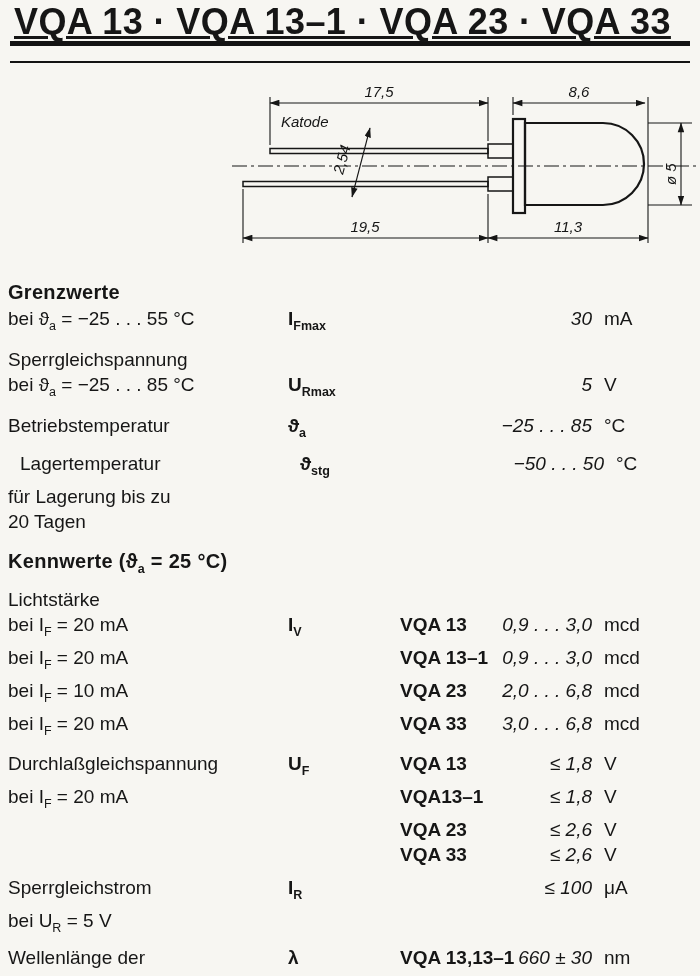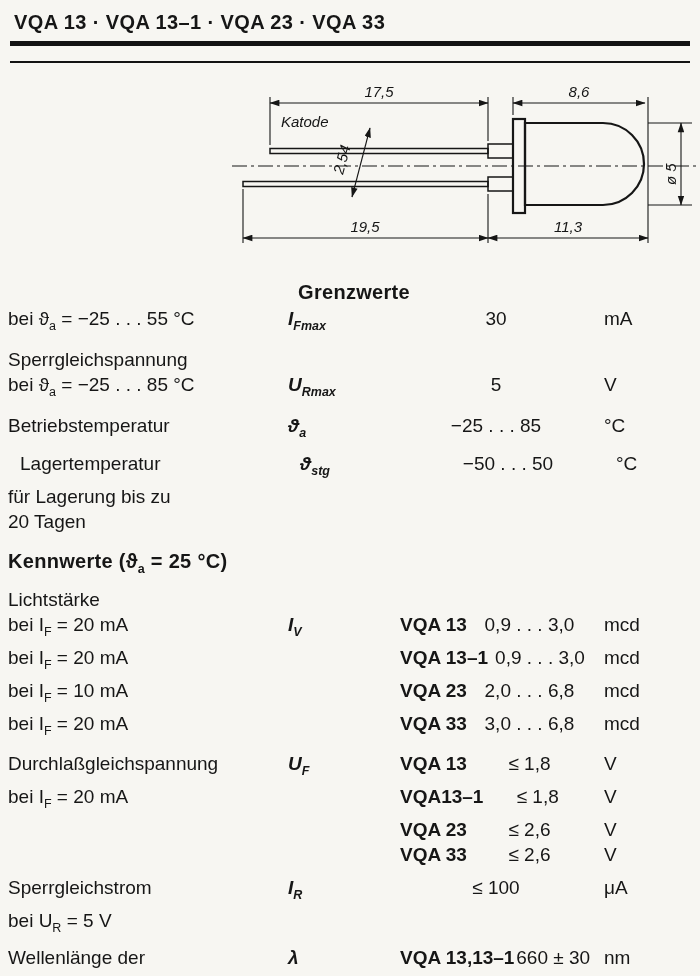--- a/index.html
+++ b/index.html
@@ -1,39 +1,39 @@
 <!DOCTYPE html>
 <html><head>
 <meta charset="utf-8">
 <style>
   * { margin:0; padding:0; box-sizing:border-box; }
   body {
     width:700px; height:976px; overflow:hidden;
     background:#f7f6f2; color:#161616;
     font-family:"Liberation Sans","DejaVu Sans",sans-serif;
   }
-  .title { font-size:20px; line-height:32px; font-weight:700; letter-spacing:.4px; margin:6px 14px 0 14px; }
+  .title { font-size:36px; line-height:32px; font-weight:700; letter-spacing:.4px; margin:6px 14px 0 14px;text-decoration:underline; }
   .rule { background:#131313; }
   .rule.thick { height:5px; margin:3px 10px 0 10px; }
   .rule.thin  { height:2px; margin:15px 10px 0 10px; }
   figure.drawing { margin-top:8px; }
   svg { display:block; }
   .cl { stroke-width:1.1; stroke-dasharray:15 4 3 4; }
   .lead { stroke-width:1.5; }
   .bdy { stroke-width:2.2; }
   .e,.d { stroke-width:1.1; }
   .dimtxt text { font-family:"Liberation Sans","DejaVu Sans",sans-serif; font-style:italic; font-size:15px; fill:#161616; }
   h2 { font-size:20px; line-height:26px; font-weight:700; letter-spacing:.3px; }
-  .h-grenz { margin:12px 0 1px 8px;text-align:center; }
+  .h-grenz { margin:12px 0 1px 8px; }
   .h-kenn  { margin:14px 0 5px 8px; }
   .r { display:grid; grid-template-columns:280px 112px 192px 58px; padding:0 50px 0 8px; font-size:19px; line-height:25px; }
-  .r .s { font-weight:700;font-style:italic; }
+  .r .s { font-weight:700; }
   .r .tv { display:flex; }
   .r .t { flex:none; font-weight:700; white-space:nowrap; }
-  .r .v { flex:1; text-align:center; white-space:nowrap; }
+  .r .v { flex:1; text-align:right; white-space:nowrap;font-style:italic; }
   .r .u { padding-left:12px; white-space:nowrap; }
   sub { font-size:12.5px; }
   .g8 { margin-top:8px; } .g6 { margin-top:6px;padding-left:20px; } .g4 { margin-top:4px; }
 </style>
 </head>
 <body>
 
 <div class="page">
 
   <header>

